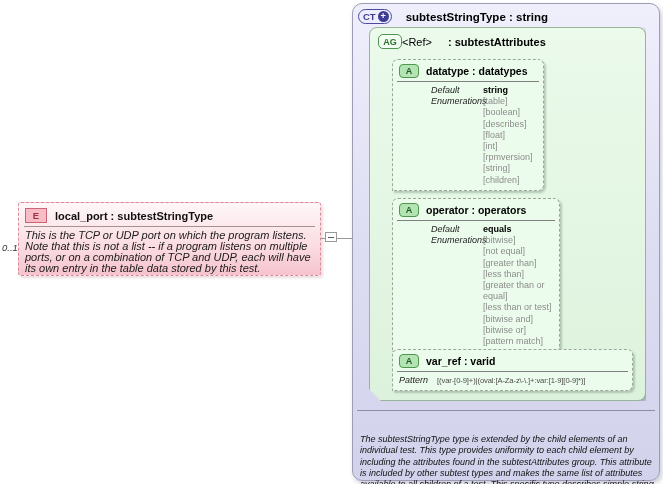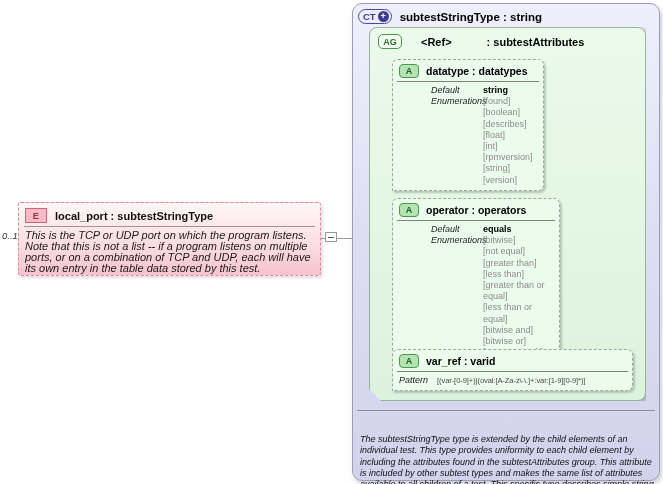--- a/index.html
+++ b/index.html
@@ -1,21 +1,21 @@
 <!DOCTYPE html>
 <html><head>
 <meta charset="utf-8">
 <style>
   html,body{margin:0;padding:0;background:#ffffff;}
   #canvas{
     position:relative;width:663px;height:484px;background:#fff;
     font-family:"Liberation Sans",sans-serif;color:#000;overflow:hidden;
   }
   
-  .cardinality{position:absolute;left:2px;top:230px;font-size:9.5px;font-style:italic;color:#333;}
+  .cardinality{position:absolute;left:2px;top:242px;font-size:9.5px;font-style:italic;color:#333;}
   
   .connector-line{position:absolute;left:321px;top:238px;width:31px;height:1px;background:#999;}
   .toggle{position:absolute;left:325px;top:232px;width:12px;height:10px;background:#fff;border:1px solid #999;box-sizing:border-box;}
   .toggle-dash{position:absolute;left:2px;top:4px;width:6px;height:1px;background:#555;}
   
   .element-box{
     position:absolute;left:18px;top:202px;width:303px;box-sizing:border-box;
     border:1px dashed #d98a99;border-radius:3px;
     background:linear-gradient(180deg,#fef7f8 0%,#fbdce2 60%,#f6c3cd 100%);
     box-shadow:2px 2px 3px rgba(170,120,130,0.25);
@@ -26,39 +26,39 @@
   .eb-title{font-weight:bold;font-size:11px;color:#111;white-space:nowrap;}
   .eb-divider{border-top:1px solid #a98f96;margin:0 5px;}
   .eb-desc{font-style:italic;font-size:11px;line-height:11px;padding:3px 6px 1px 6px;color:#1a1a1a;}
   
   .ct-box{
     position:absolute;left:352px;top:3px;width:308px;height:478px;box-sizing:border-box;
     border:1px solid #9c9cb4;border-radius:10px;
     background:linear-gradient(180deg,#efeffc 0%,#dcdcf2 55%,#d2d2ec 100%);
     box-shadow:2px 3px 5px rgba(110,110,150,0.35);
   }
-  .ct-header{display:flex;align-items:center;gap:8px;padding:5px 6px 2px 5px;}
+  .ct-header{display:flex;align-items:center;gap:14px;padding:5px 6px 2px 5px;}
   .ct-icon{display:inline-flex;align-items:center;gap:2px;border:1.4px solid #4a4a9e;border-radius:9px;
     background:#ededfd;padding:1px 2px 1px 4px;}
   .ct-icon-text{color:#3c3c92;font-weight:bold;font-size:9.5px;line-height:11px;}
   .ct-plus{width:11px;height:11px;border-radius:50%;background:#3c3c92;color:#fff;font-size:9px;line-height:11px;
     text-align:center;font-weight:bold;}
   .ct-title{font-weight:bold;font-size:11.5px;color:#000;white-space:nowrap;}
   
   .ag-box{
     position:absolute;left:16px;top:23px;width:277px;height:374px;box-sizing:border-box;
     border:1px solid #98b498;border-radius:8px;
     background:linear-gradient(180deg,#ebfaeb 0%,#ddf2dd 100%);
     clip-path:polygon(0 0,100% 0,100% 100%,12px 100%,0 calc(100% - 12px));
     filter:drop-shadow(3px 3px 3px rgba(90,110,90,0.45));
   }
-  .ag-header{display:flex;align-items:center;gap:19px;padding:6px 8px 4px 8px;}
+  .ag-header{display:flex;align-items:center;gap:0;padding:6px 8px 4px 8px;}
   .ag-icon{width:22px;height:13px;flex:0 0 22px;border:1.4px solid #4e964e;border-radius:5px;background:#f2fdf2;
     color:#2c6e2c;font-weight:bold;font-size:9px;display:flex;align-items:center;justify-content:center;}
-  .ag-ref{font-weight:bold;font-size:11px;}
+  .ag-ref{font-weight:normal;font-size:11px;}
   .ag-type{font-weight:bold;font-size:11px;margin-left:16px;}
   
   .attr-box{
     position:absolute;left:22px;box-sizing:border-box;
     border:1px dashed #9aa89a;border-radius:6px 6px 6px 0;background:#ecfcec;
     box-shadow:2px 2px 2px rgba(90,120,90,0.35);
   }
   #attr-datatype{top:31px;width:152px;}
   #attr-operator{top:170px;width:168px;}
   #attr-varref{top:321px;width:241px;}
@@ -124,28 +124,28 @@
         </div>
         <div class="attr-divider"></div>
         <div class="facets">
           <div class="facet-label-col">
             <div>Default</div>
             <div>Enumerations</div>
           </div>
           <div class="facet-values-col">
             <div class="default-value">string</div>
             <div class="enum-list">
-                <div class="enum-value">[found]</div>
+                <div class="enum-value">[table]</div>
                 <div class="enum-value">[boolean]</div>
                 <div class="enum-value">[describes]</div>
                 <div class="enum-value">[float]</div>
                 <div class="enum-value">[int]</div>
                 <div class="enum-value">[rpmversion]</div>
                 <div class="enum-value">[string]</div>
-                <div class="enum-value">[version]</div>
+                <div class="enum-value">[children]</div>
               </div>
           </div>
         </div>
       </div>
 
       <div class="attr-box" id="attr-operator">
         <div class="attr-header">
           <span class="a-icon">A</span>
           <span class="attr-title">operator : operators</span>
         </div>
@@ -156,21 +156,21 @@
             <div>Enumerations</div>
           </div>
           <div class="facet-values-col">
             <div class="default-value">equals</div>
             <div class="enum-list">
                 <div class="enum-value">[bitwise]</div>
                 <div class="enum-value">[not equal]</div>
                 <div class="enum-value">[greater than]</div>
                 <div class="enum-value">[less than]</div>
                 <div class="enum-value">[greater than or equal]</div>
-                <div class="enum-value">[less than or equal]</div>
+                <div class="enum-value">[less than or test]</div>
                 <div class="enum-value">[bitwise and]</div>
                 <div class="enum-value">[bitwise or]</div>
                 <div class="enum-value">[pattern match]</div>
               </div>
           </div>
         </div>
       </div>
 
       <div class="attr-box" id="attr-varref">
         <div class="attr-header">

